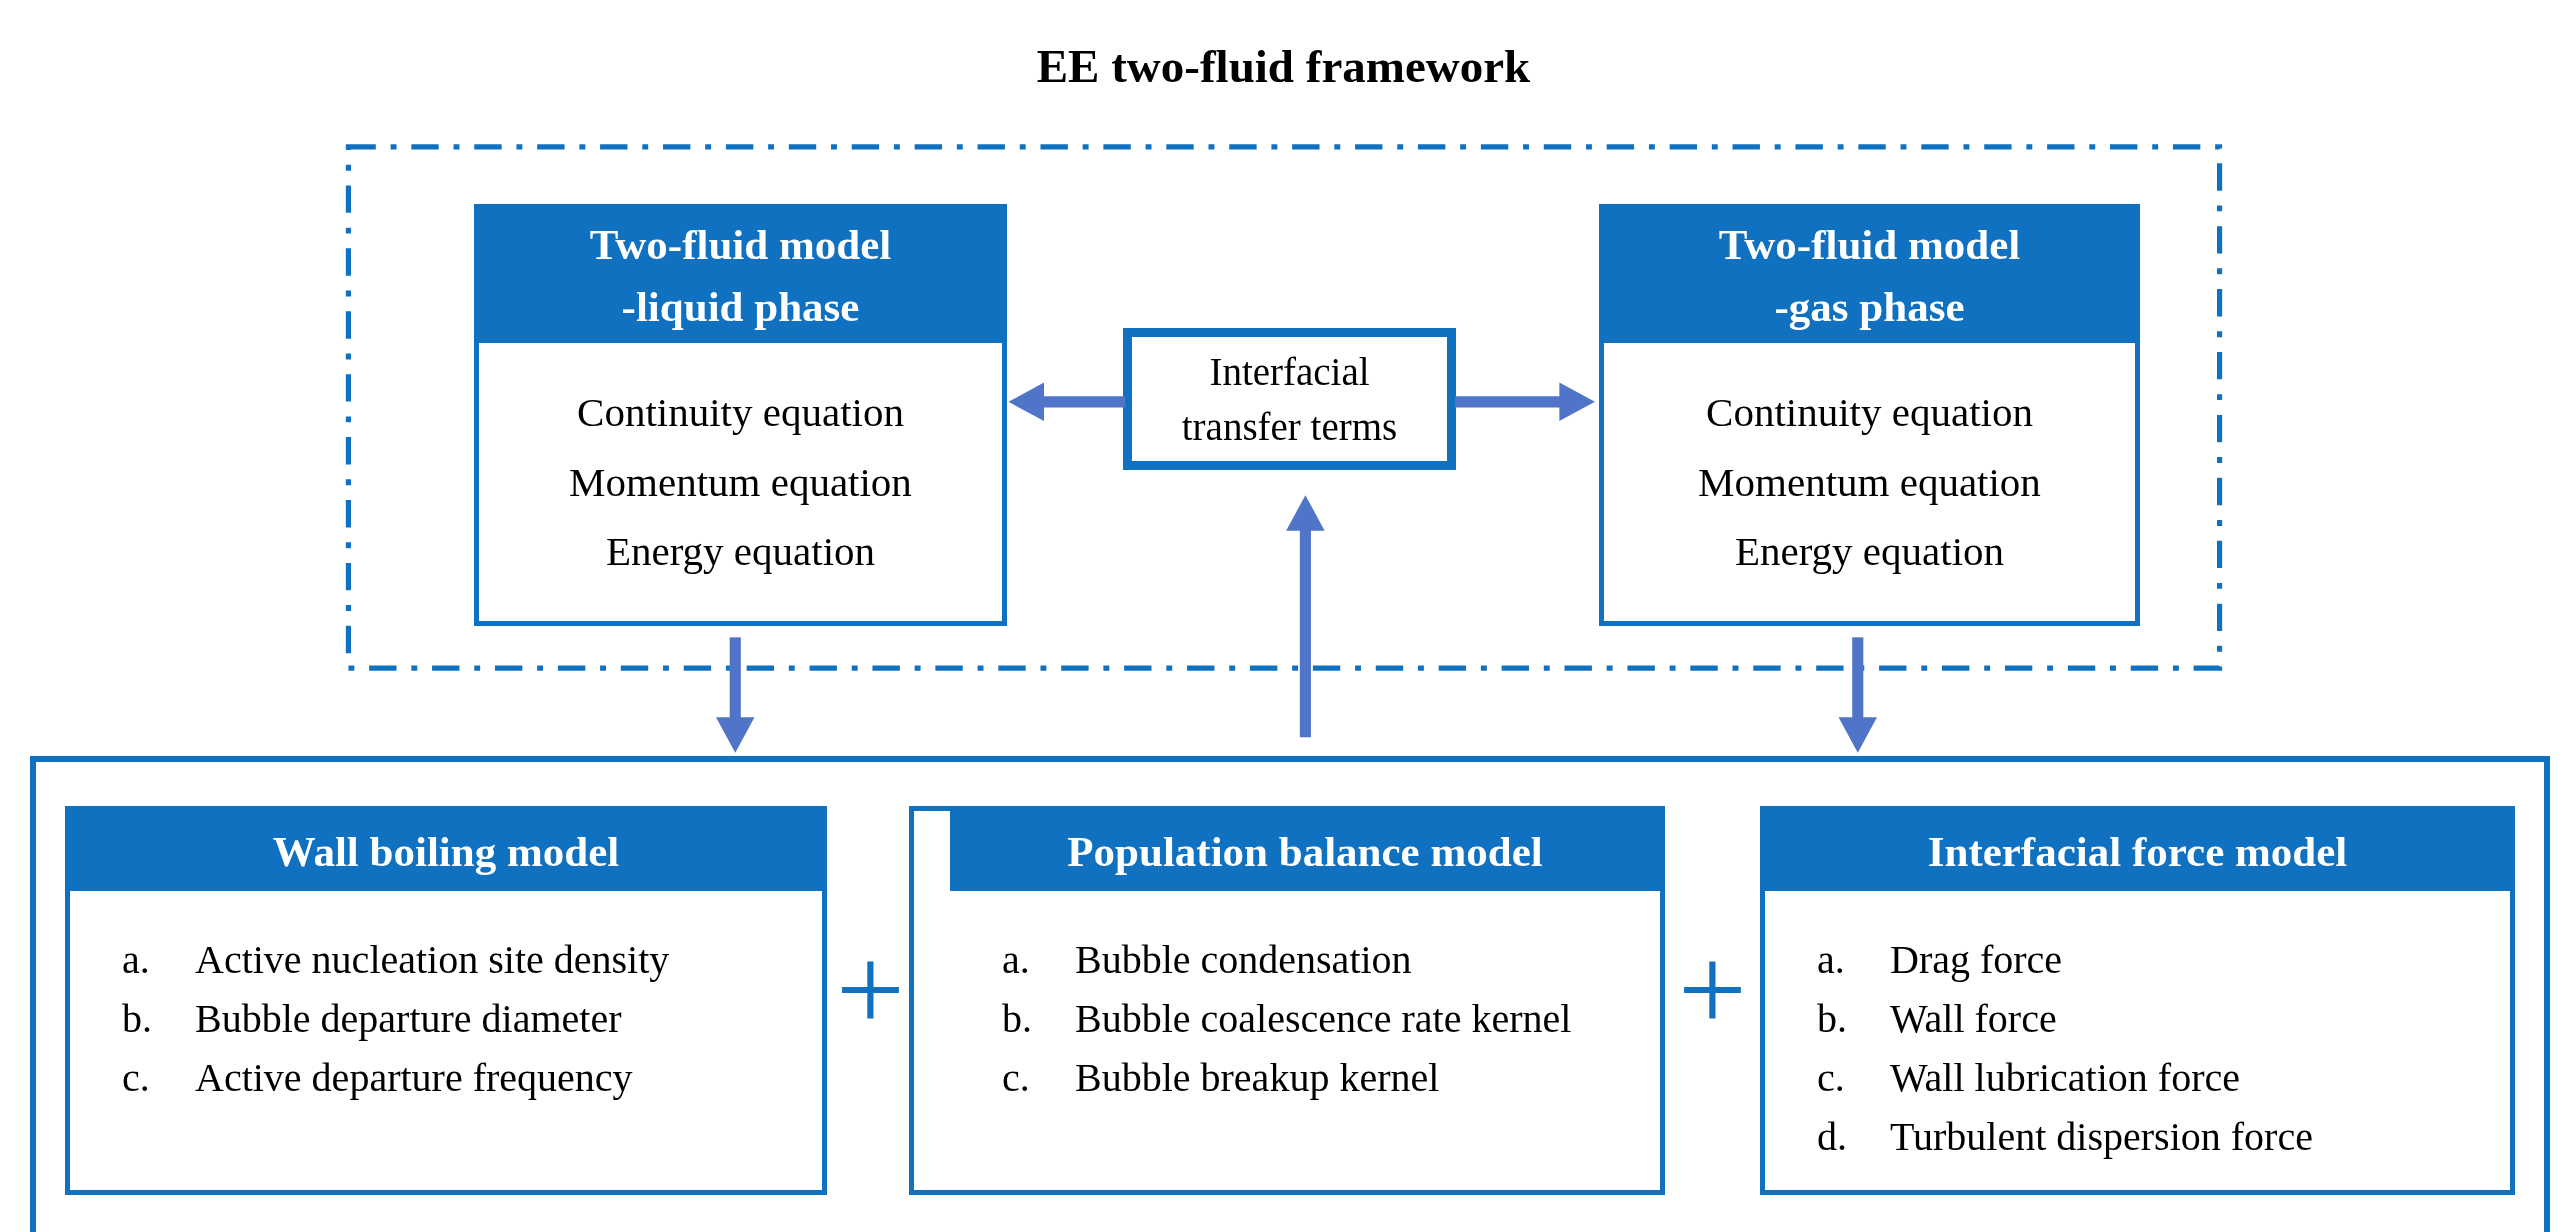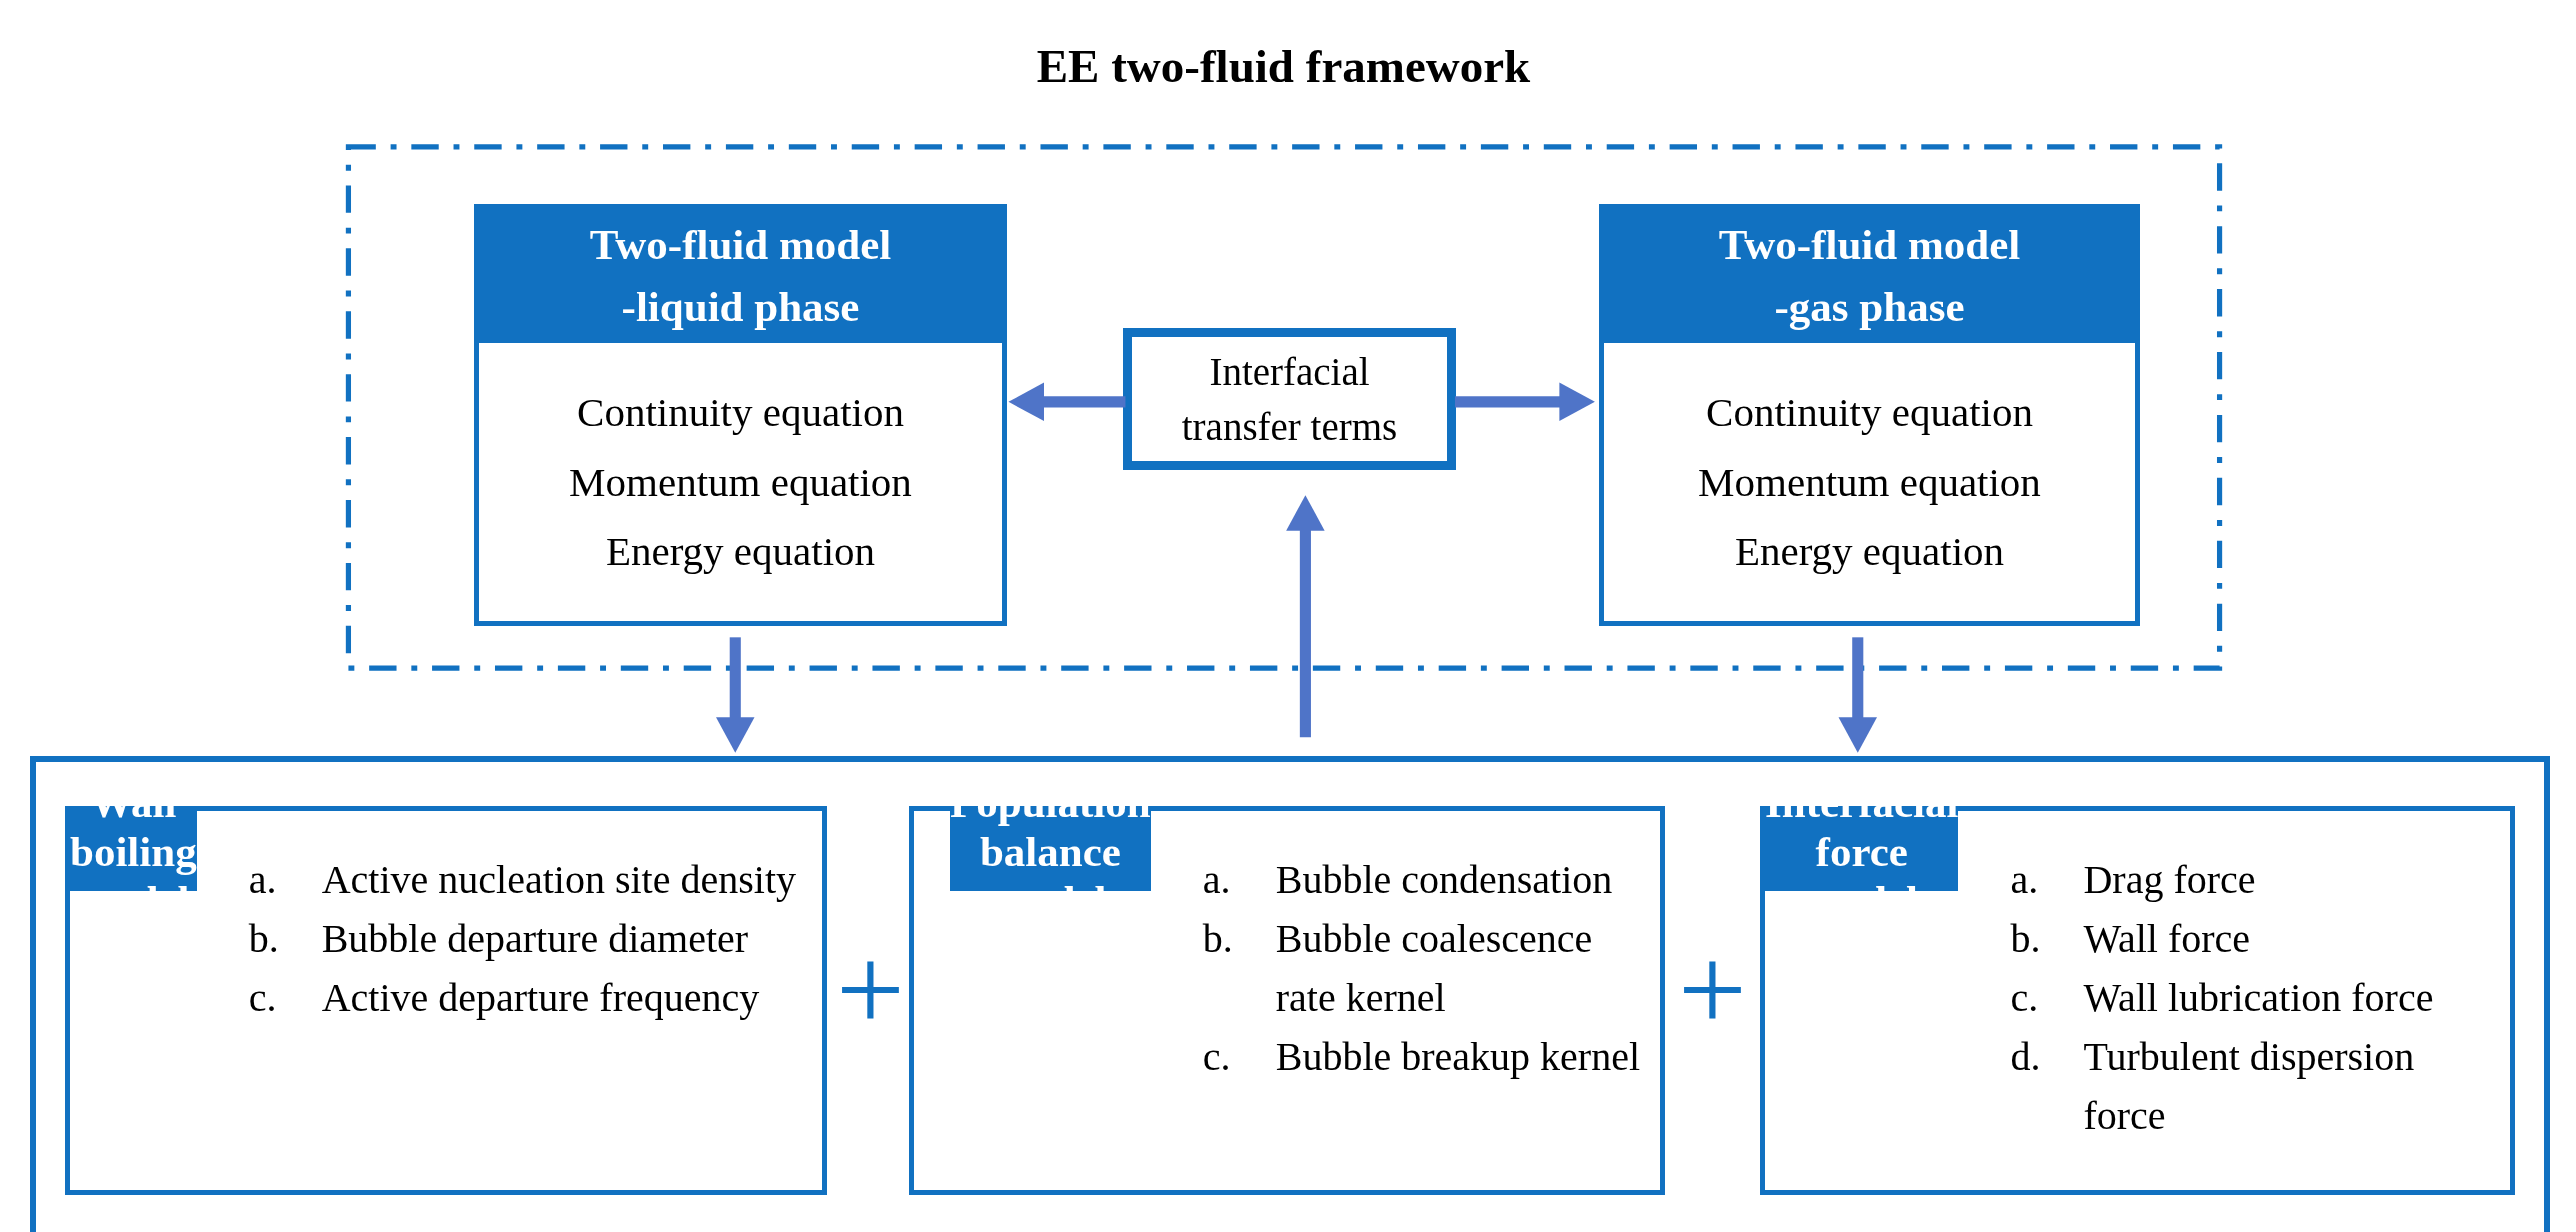--- a/index.html
+++ b/index.html
@@ -65,21 +65,21 @@
   
   .submodels-container{
     position:absolute;left:30px;top:720px;width:2520px;height:492px;
     border:6px solid var(--primary);
     background:var(--background);
   }
   .submodel-box{
     position:absolute;top:770px;height:389px;
     border:5.2px solid var(--primary);
     background:var(--background);
-    display:flex;flex-direction:row;
+    display:flex;flex-direction:column;
   }
   .submodel-box.wall{left:65px;width:762px;}
   .submodel-box.population{left:909px;width:756px;padding-left:36px;}
   .submodel-box.force{left:1760px;width:755px;}
   .submodel-header{
     height:80px;flex:0 0 80px;
     background:var(--primary);
     color:var(--headerText);
     font-weight:bold;font-size:43px;
     display:flex;justify-content:center;align-items:center;

